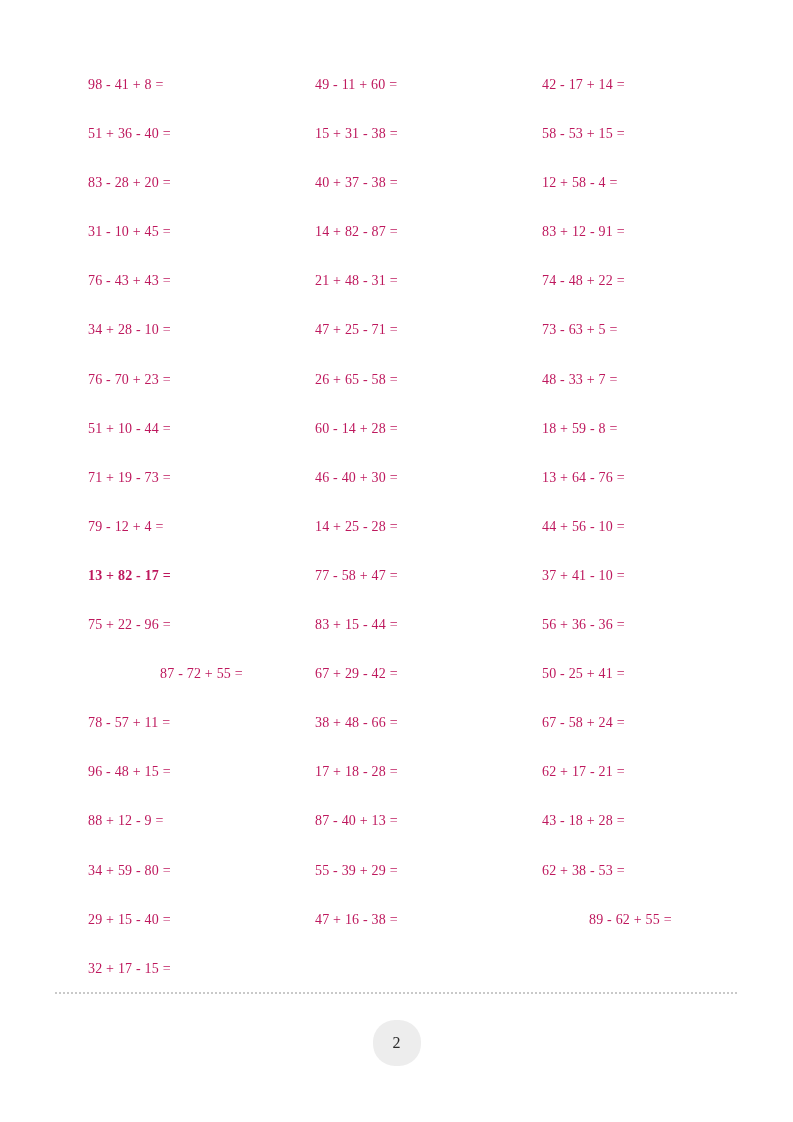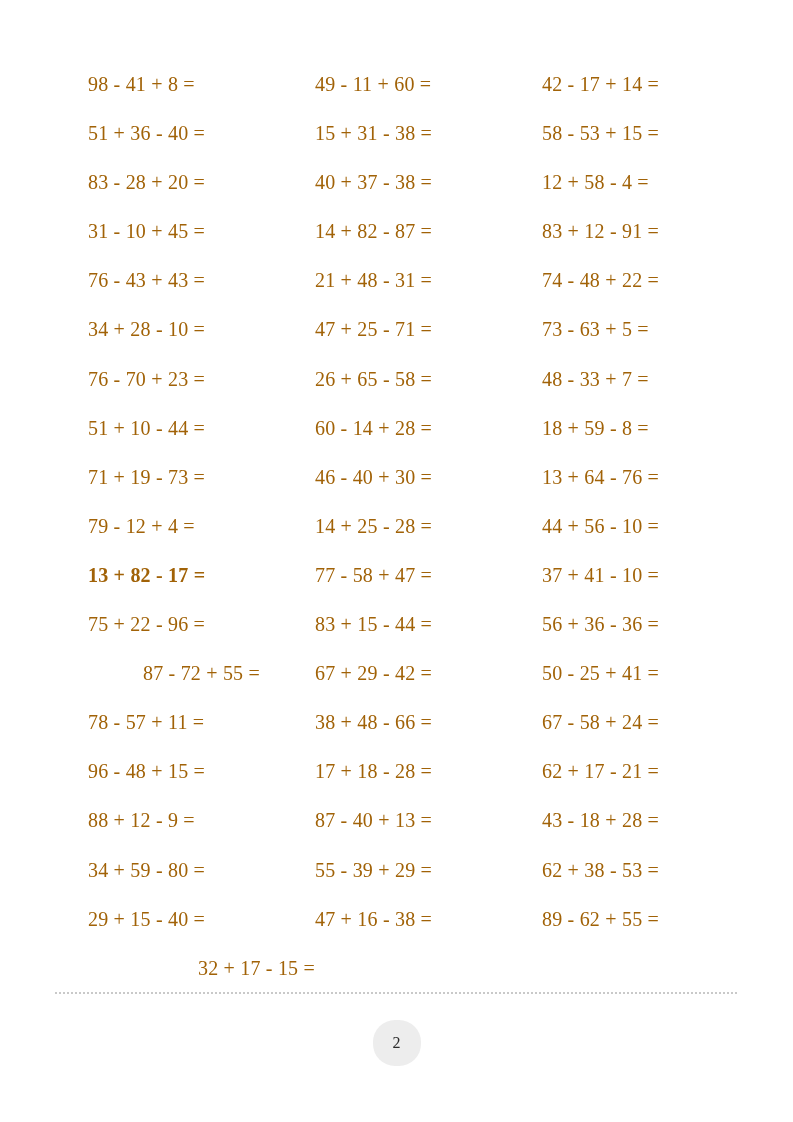--- a/index.html
+++ b/index.html
@@ -23,23 +23,23 @@
     position: absolute;
     left: 88px;
     top: 60px;
     width: 660px;
     display: grid;
     grid-template-columns: 227px 227px 206px;
     grid-auto-rows: 49.1px;
     grid-auto-flow: column;
   }
   .problem {
-    font-size: 20px;
+    font-size: 14px;
     line-height: 49.1px;
-    color: #a16207;
+    color: #be185d;
     letter-spacing: 0.2px;
     white-space: nowrap;
   }
   
   .col-1 { grid-column: 1; }
   .col-2 { grid-column: 2; }
   .col-3 { grid-column: 3; }
 
   .divider {
     position: absolute;
@@ -87,21 +87,21 @@
       <div class="problem col-1" style="grid-area: 9 / 1;">71 + 19 - 73 =</div>
       <div class="problem col-1" style="grid-area: 10 / 1;">79 - 12 + 4 =</div>
       <div class="problem col-1" style="grid-area: 11 / 1; font-weight: bold;">13 + 82 - 17 =</div>
       <div class="problem col-1" style="grid-area: 12 / 1;">75 + 22 - 96 =</div>
       <div class="problem col-1" style="grid-area: 13 / 1; text-align: center;">87 - 72 + 55 =</div>
       <div class="problem col-1" style="grid-area: 14 / 1;">78 - 57 + 11 =</div>
       <div class="problem col-1" style="grid-area: 15 / 1;">96 - 48 + 15 =</div>
       <div class="problem col-1" style="grid-area: 16 / 1;">88 + 12 - 9 =</div>
       <div class="problem col-1" style="grid-area: 17 / 1;">34 + 59 - 80 =</div>
       <div class="problem col-1" style="grid-area: 18 / 1;">29 + 15 - 40 =</div>
-      <div class="problem col-1" style="grid-area: 19 / 1; text-align: right;">32 + 17 - 15 =</div>
+      <div class="problem col-1" style="grid-area: 19 / 1;">32 + 17 - 15 =</div>
       <div class="problem col-2" style="grid-area: 1 / 2;">49 - 11 + 60 =</div>
       <div class="problem col-2" style="grid-area: 2 / 2;">15 + 31 - 38 =</div>
       <div class="problem col-2" style="grid-area: 3 / 2;">40 + 37 - 38 =</div>
       <div class="problem col-2" style="grid-area: 4 / 2;">14 + 82 - 87 =</div>
       <div class="problem col-2" style="grid-area: 5 / 2;">21 + 48 - 31 =</div>
       <div class="problem col-2" style="grid-area: 6 / 2;">47 + 25 - 71 =</div>
       <div class="problem col-2" style="grid-area: 7 / 2;">26 + 65 - 58 =</div>
       <div class="problem col-2" style="grid-area: 8 / 2;">60 - 14 + 28 =</div>
       <div class="problem col-2" style="grid-area: 9 / 2;">46 - 40 + 30 =</div>
       <div class="problem col-2" style="grid-area: 10 / 2;">14 + 25 - 28 =</div>
@@ -123,21 +123,21 @@
       <div class="problem col-3" style="grid-area: 8 / 3;">18 + 59 - 8 =</div>
       <div class="problem col-3" style="grid-area: 9 / 3;">13 + 64 - 76 =</div>
       <div class="problem col-3" style="grid-area: 10 / 3;">44 + 56 - 10 =</div>
       <div class="problem col-3" style="grid-area: 11 / 3;">37 + 41 - 10 =</div>
       <div class="problem col-3" style="grid-area: 12 / 3;">56 + 36 - 36 =</div>
       <div class="problem col-3" style="grid-area: 13 / 3;">50 - 25 + 41 =</div>
       <div class="problem col-3" style="grid-area: 14 / 3;">67 - 58 + 24 =</div>
       <div class="problem col-3" style="grid-area: 15 / 3;">62 + 17 - 21 =</div>
       <div class="problem col-3" style="grid-area: 16 / 3;">43 - 18 + 28 =</div>
       <div class="problem col-3" style="grid-area: 17 / 3;">62 + 38 - 53 =</div>
-      <div class="problem col-3" style="grid-area: 18 / 3;">89 - 62 + 55 =</div>
+      <div class="problem col-3" style="grid-area: 18 / 3; margin-left: 47px;">89 - 62 + 55 =</div>
     </div>
 
   <div class="divider"></div>
 
   <div class="footer">
     <div class="page-badge">2</div>
   </div>
 
 </div>
 

